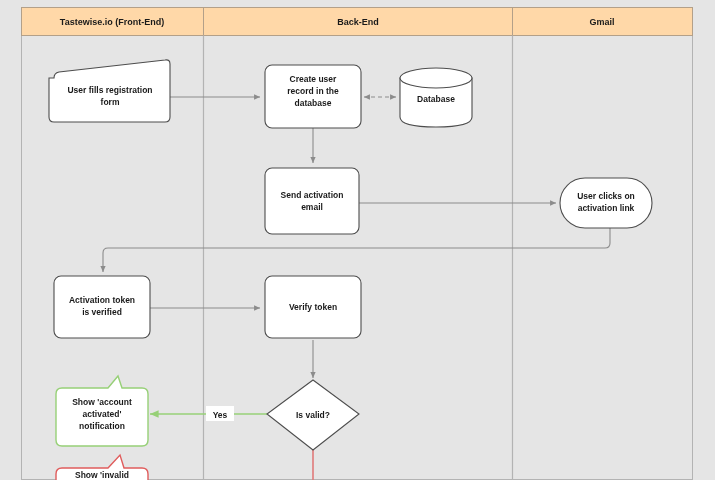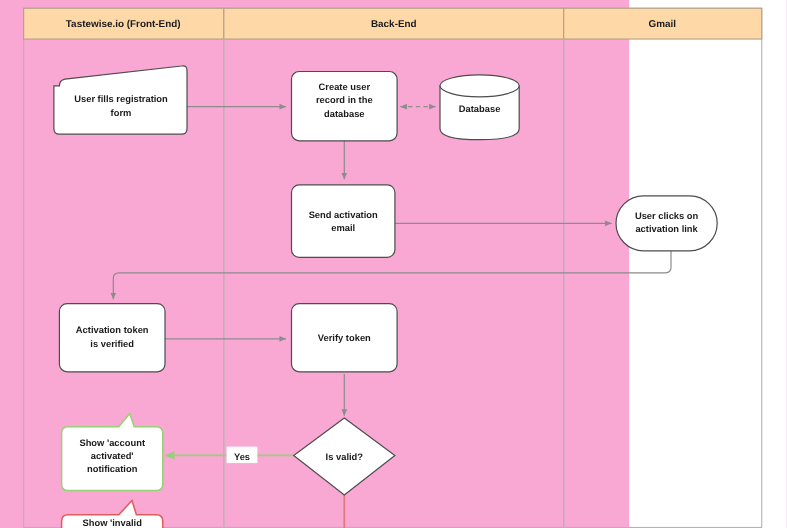--- a/index.html
+++ b/index.html
@@ -8,23 +8,23 @@
     background: #ffffff;
   }
   body {
     width: 715px;
     height: 480px;
     overflow: hidden;
     font-family: "Liberation Sans", sans-serif;
   }
   #canvas {
     position: relative;
-    width: 572px;
+    width: 715px;
     height: 480px;
-    background: #f9a8d4;
+    background: #e5e5e5;
   }
   #flow-svg {
     position: absolute;
     left: 0;
     top: 0;
     width: 715px;
     height: 480px;
   }
   .lane-title {
     font-size: 9px;

